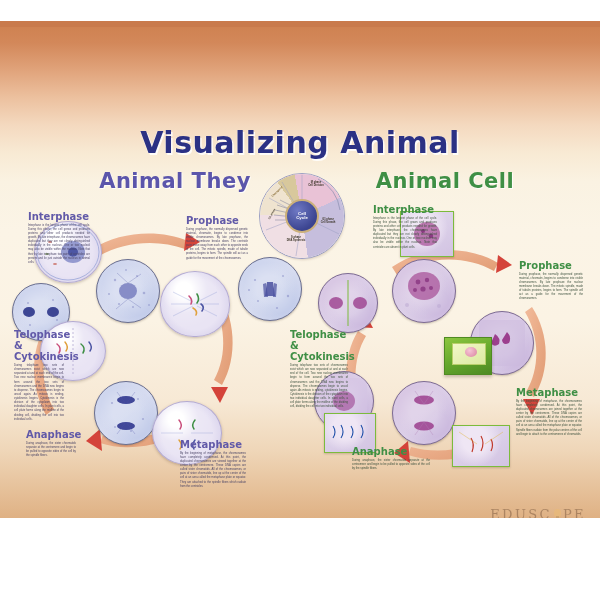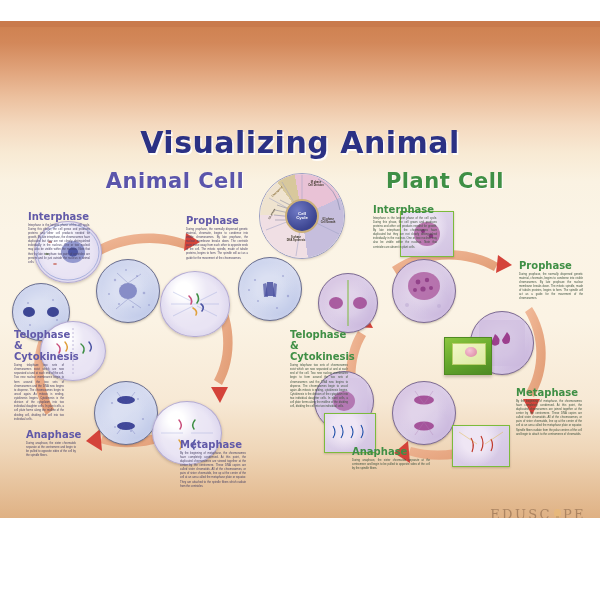--- a/index.html
+++ b/index.html
@@ -205,22 +205,22 @@
   }
 </style>
 </head>
 <body>
 
 <div id="stage">
 
   <div class="poster">
 
     <div class="main-title">Visualizing Animal</div>
-    <div class="col-title animal">Animal Cell</div>
-    <div class="col-title plant">Plant Cell</div>
+    <div class="col-title animal">Animal They</div>
+    <div class="col-title plant">Animal Cell</div>
 
     <div class="wheel-wrap">
       <div class="wheel-shadow"></div>
       <div class="wheel">
         <div class="sector sec-s"></div>
         <div class="sector sec-g1"></div>
         <div class="sector sec-m"></div>
         <div class="sector sec-g2"></div>
         <div class="sector sec-chk"></div>
 

